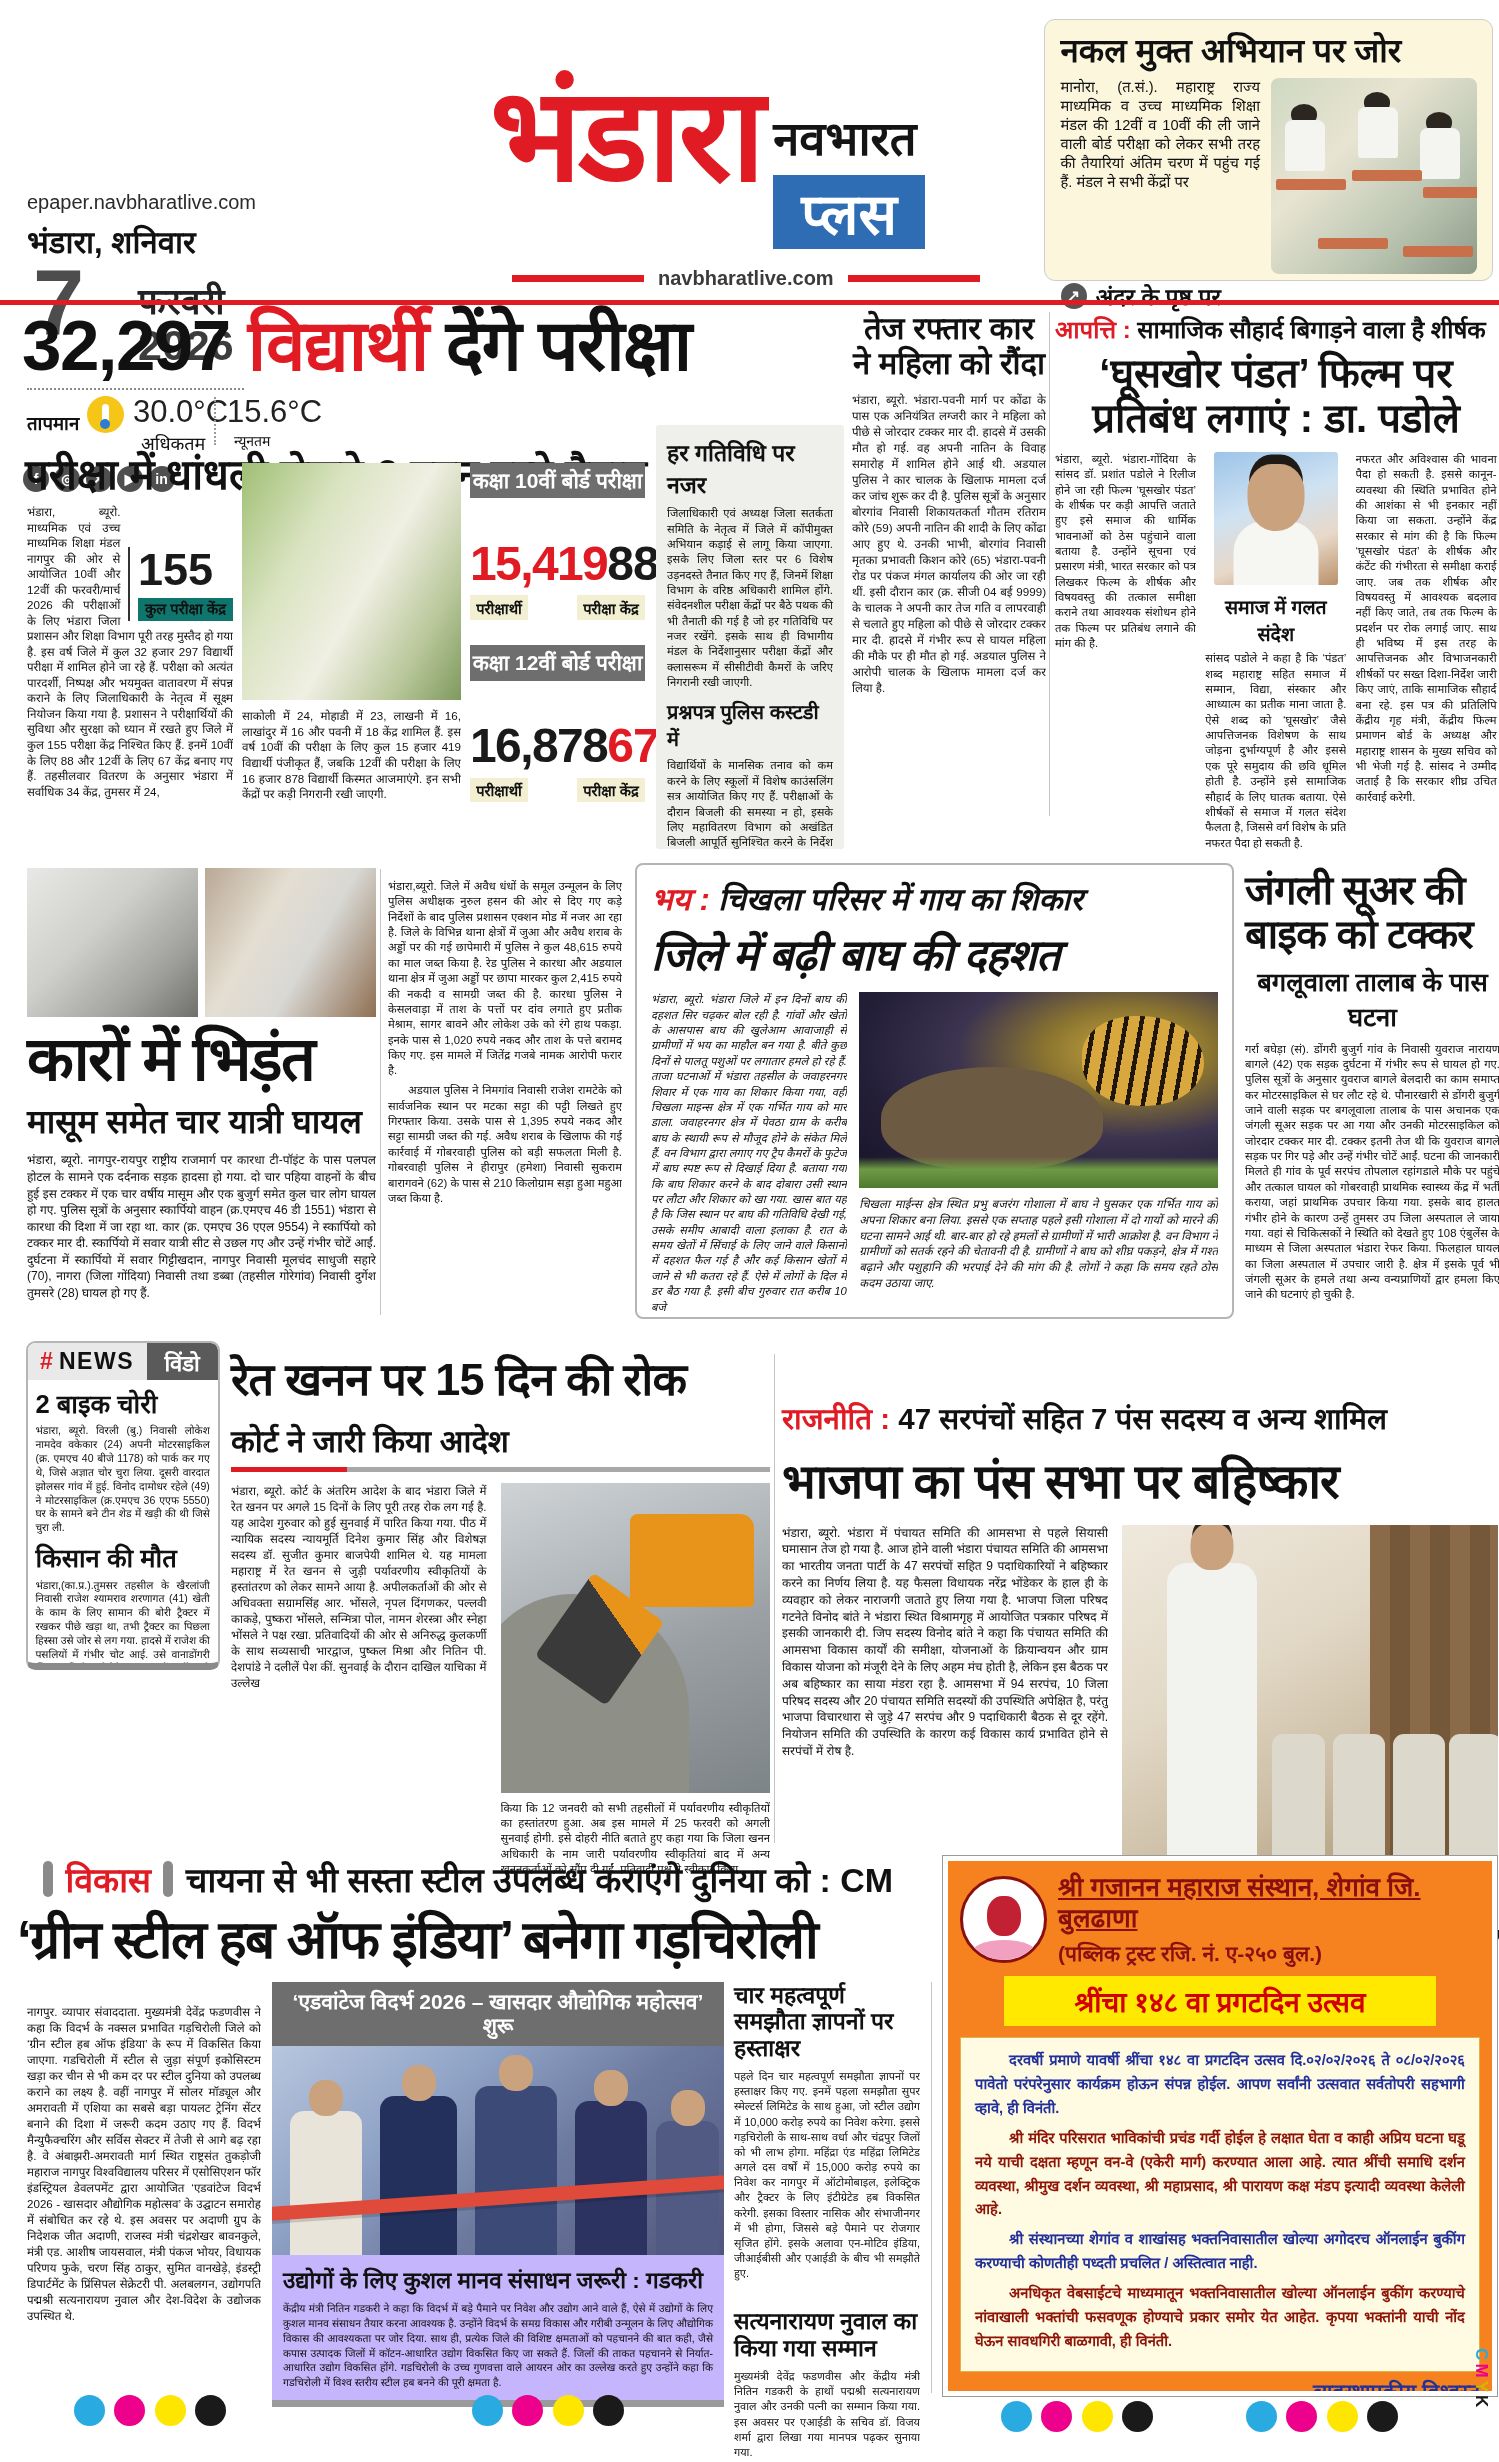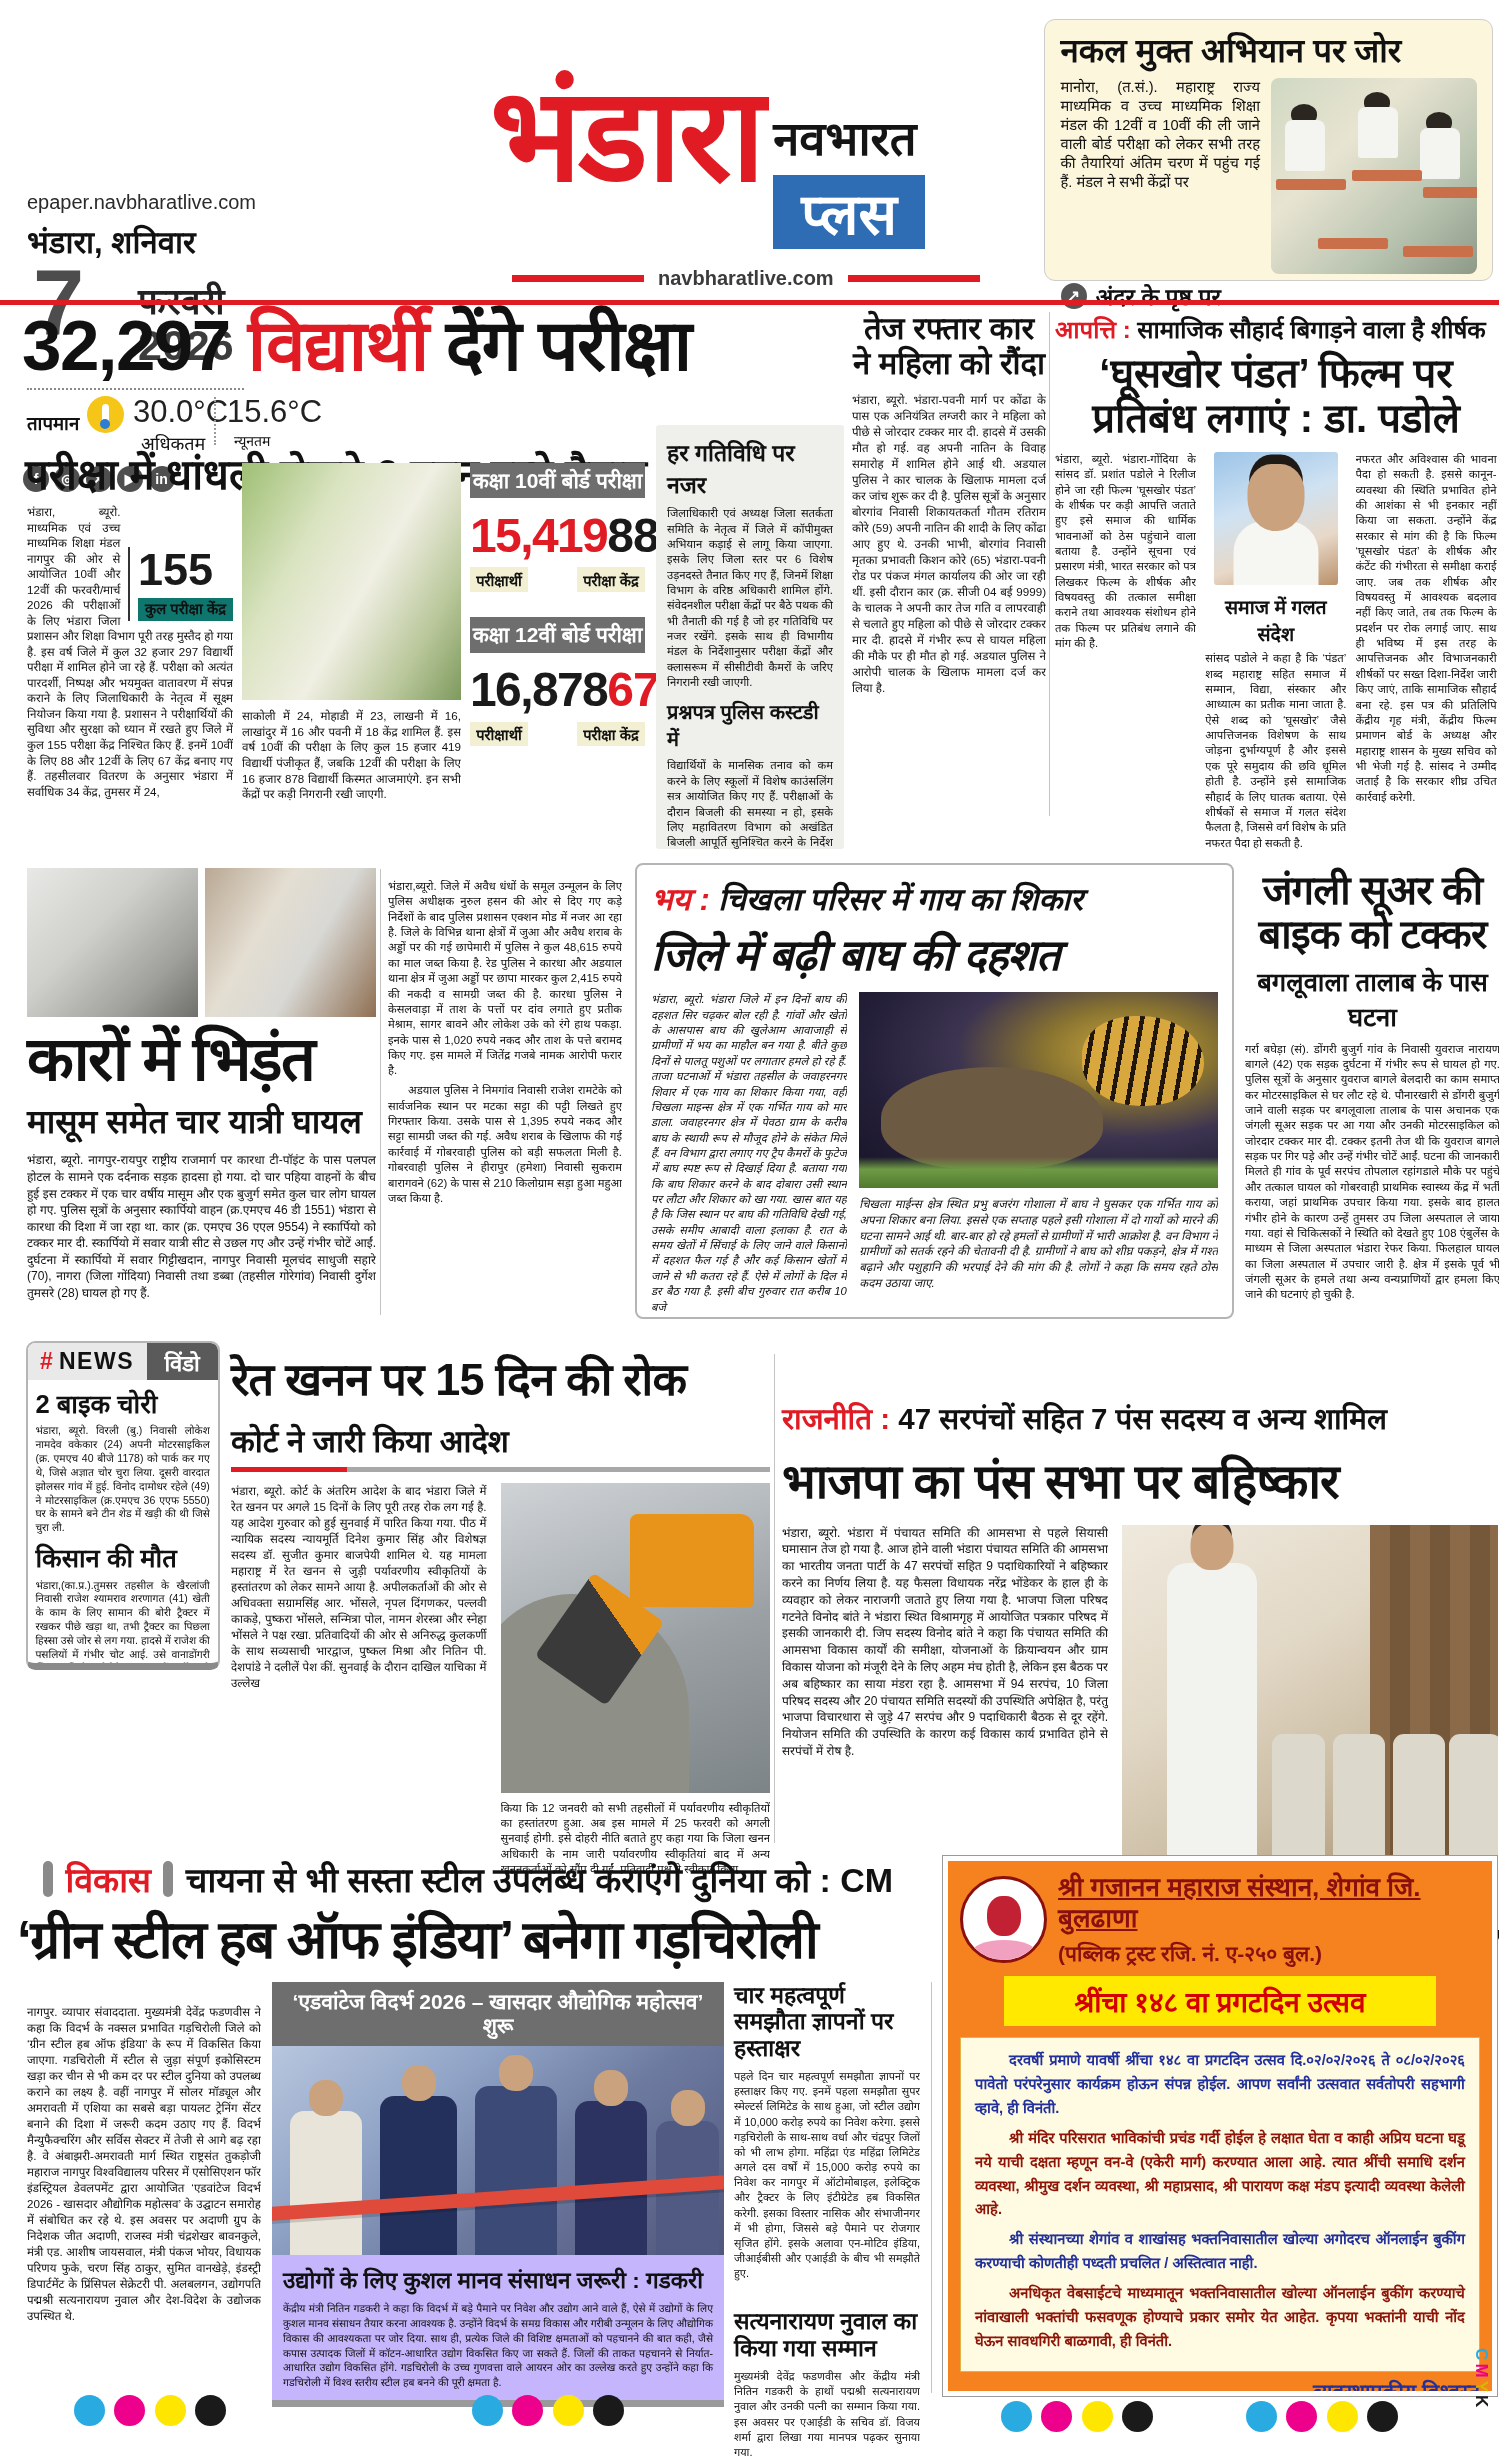--- a/index.html
+++ b/index.html
@@ -67,21 +67,21 @@
                line-height:1.15;padding:3.1px 1.6px;}
   .lphoto{left:242px;top:463px;width:219px;height:237px;background:
      linear-gradient(120deg,#9fbf74 0%,#d9e3c0 30%,#f0efe3 55%,#b9c79a 80%,#7e9a5e 100%);}
   .lcol2{left:242px;top:708px;width:219px;height:116px;font-size:11.6px;line-height:1.35;}
   .stats{left:470px;top:463px;width:175px;}
   .stat-bar{background:#6e6e6e;color:#fff;font-size:21px;font-weight:bold;text-align:center;
             padding:6.2px 1.6px;line-height:1.1;}
   .stat-nums{display:flex;justify-content:space-between;align-items:baseline;margin-top:9.3px;}
   .stat-n1{font-size:48px;font-weight:bold;letter-spacing:-1.6px;}
   .stat-n2{font-size:48px;font-weight:bold;letter-spacing:-0.8px;}
-  .red{color:#e01b24;} .blk{color:#1a1a1a;}
+  .red{color:#e01b24;margin-top:28px;} .blk{color:#1a1a1a;}
   .stat-labs{display:flex;justify-content:space-between;margin-top:4.7px;}
   .stat-lab{background:#f3efd3;font-size:14.7px;font-weight:bold;padding:2.3px 6.2px;}
   .lcol3{left:466px;top:716px;width:180px;height:116px;font-size:11.6px;line-height:1.35;}
   .watch{left:656px;top:425px;width:188px;height:424px;background:#efefec;border-radius:3.1px;
          padding:11px;box-sizing:border-box;}
   .watch-title{font-size:23px;font-weight:bold;}
   .watch-body{font-size:11.3px;line-height:1.36;margin-top:6.2px;text-align:justify;}
   .watch-sub{font-size:20px;font-weight:bold;margin-top:7.8px;}
   .carhit{left:852px;top:312px;width:194px;}
   .carhit-title{font-size:31px;font-weight:bold;text-align:center;line-height:1.12;}
@@ -125,21 +125,21 @@
      radial-gradient(ellipse at 75% 30%,#caa93f 0%,#8a7430 22%,#3c3450 45%,#241f38 70%,#151225 100%);
      position:relative;overflow:hidden;}
   .tiger-photo::before{content:"";position:absolute;left:6%;bottom:10%;width:62%;height:52%;
      background:#6d5a43;border-radius:50% 50% 40% 40%;}
   .tiger-photo::after{content:"";position:absolute;right:4%;top:12%;width:34%;height:46%;
      background:repeating-linear-gradient(100deg,#d8a83f 0 11px,#20160c 11px 15.5px);border-radius:45% 55% 50% 50%;}
   .grass{position:absolute;left:0;bottom:0;width:100%;height:16%;
      background:linear-gradient(0deg,#4f7a2f 0%,#6f9a44 60%,transparent 100%);}
   .fear-caption{font-size:11.6px;line-height:1.36;margin-top:7.8px;height:123px;}
   .boar{left:1245px;top:868px;width:255px;}
-  .boar-head{font-size:40px;font-weight:bold;text-align:center;line-height:1.1;letter-spacing:-0.8px;}
+  .boar-head{font-size:40px;font-weight:bold;text-align:left;line-height:1.1;letter-spacing:-0.8px;}
   .boar-sub{font-size:25.6px;font-weight:bold;text-align:center;margin-top:7.8px;}
   .boar-body{font-size:11.3px;line-height:1.36;margin-top:7.8px;height:431px;}
   
   .newsbox{left:25.6px;top:1341px;width:194px;height:329px;border:2.3px solid #b5b5b5;border-radius:9.3px;
            border-bottom:7px solid #8a8a8a;background:#fff;box-sizing:border-box;overflow:hidden;}
   .news-bar{display:flex;height:37px;}
   .news-left{flex:1;background:#e9e9e9;display:flex;align-items:center;justify-content:center;gap:6.2px;
              border-radius:7px 0 0 0;}
   .news-hash{color:#e01b24;font-size:23px;font-weight:bold;}
   .news-brand{font-size:23px;font-weight:bold;letter-spacing:1.6px;}

